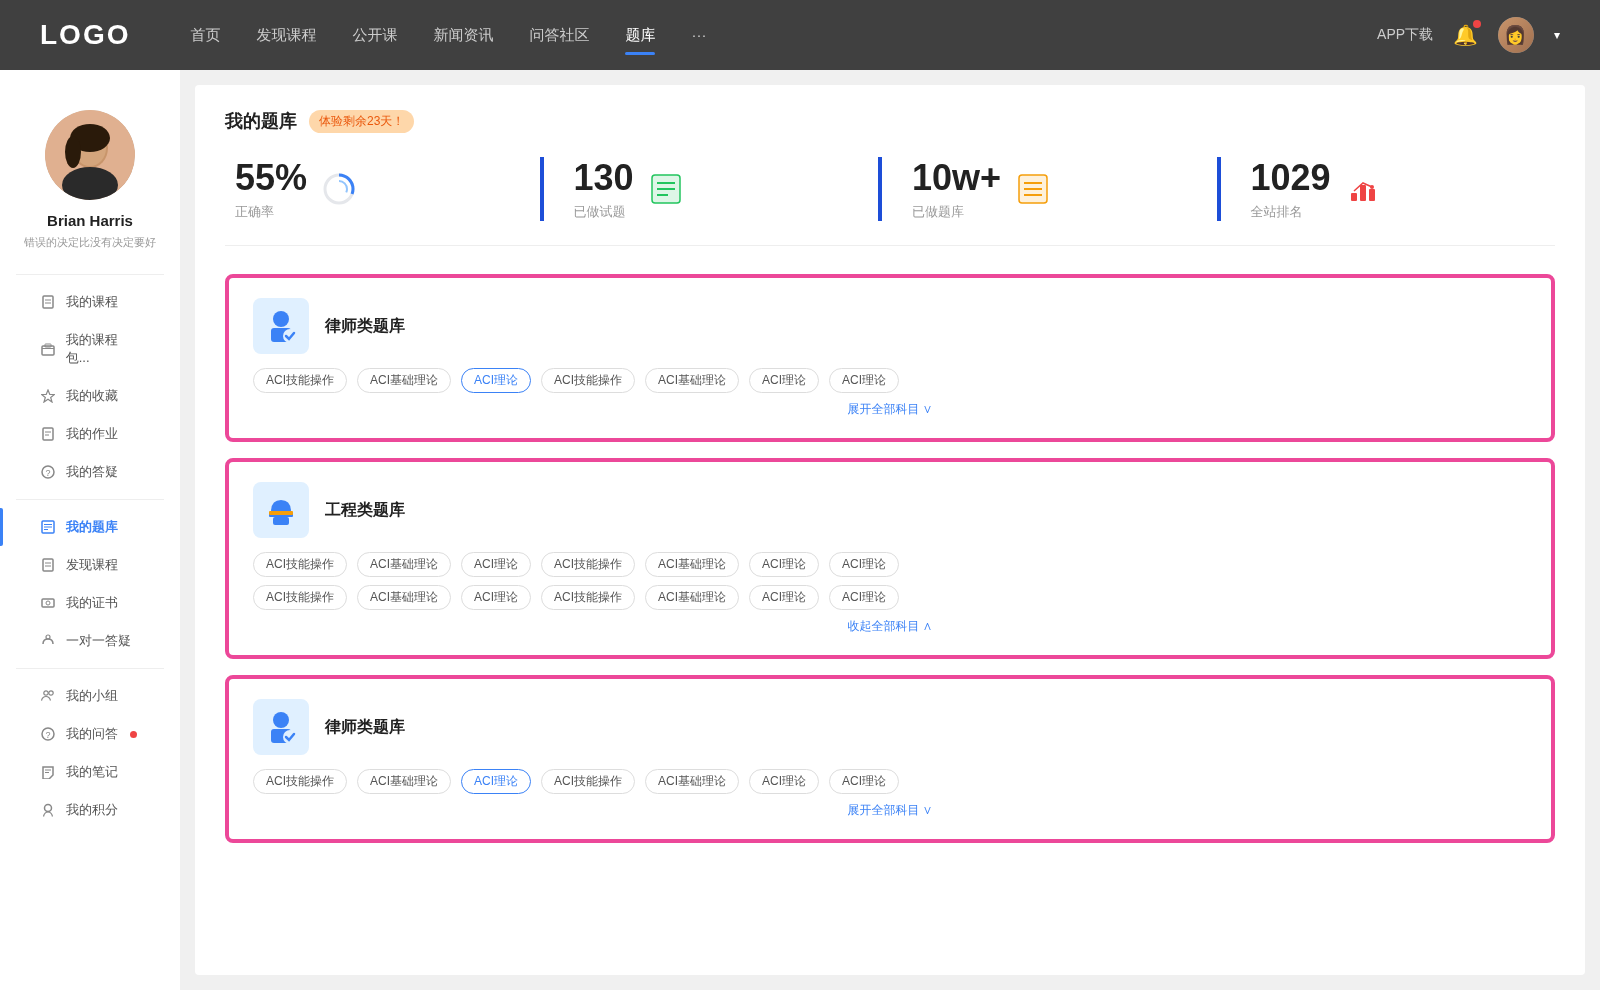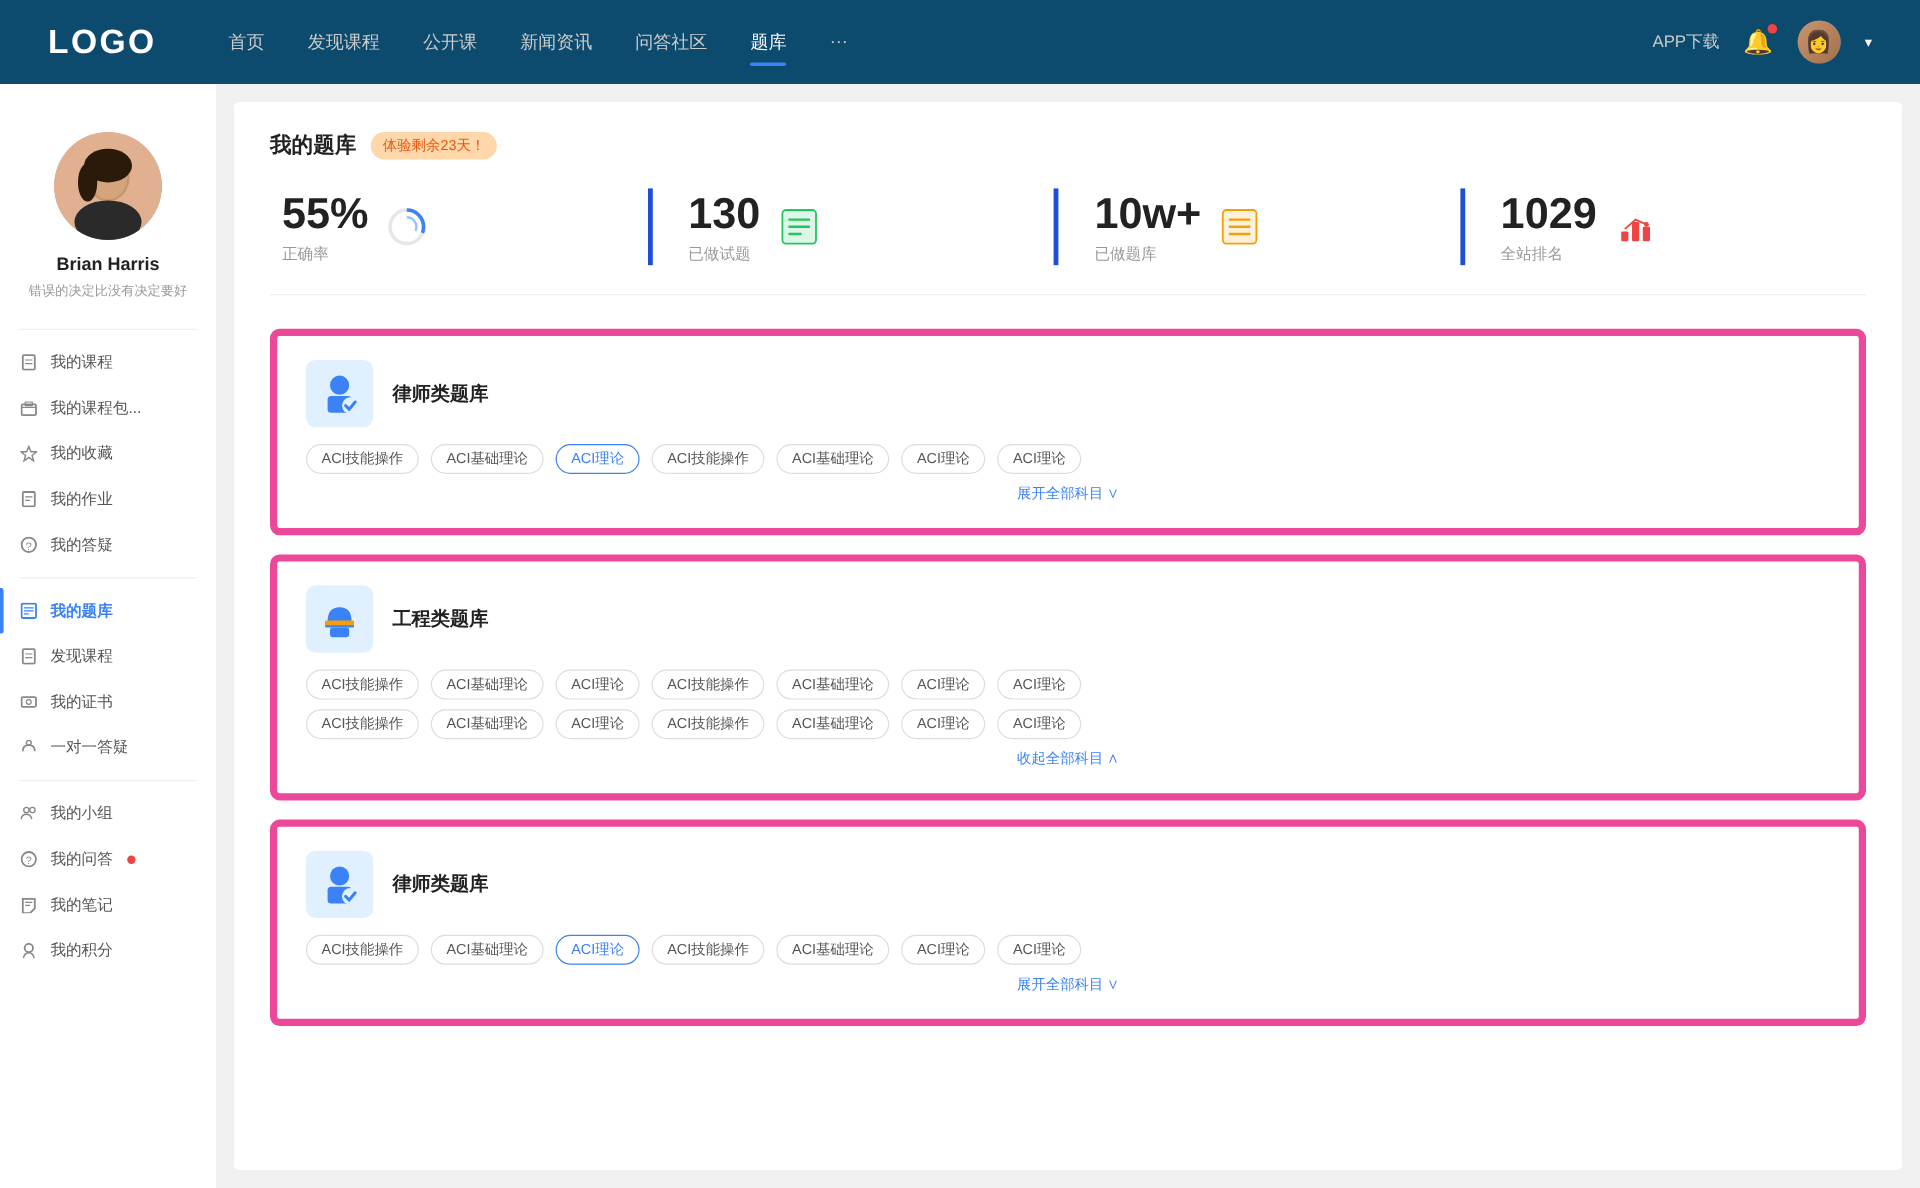--- a/index.html
+++ b/index.html
@@ -1,20 +1,20 @@
 <!DOCTYPE html>
 <html><head>
   <meta charset="utf-8">
   <style>
     * { margin: 0; padding: 0; box-sizing: border-box; }
     body { font-family: "PingFang SC", "Microsoft YaHei", sans-serif; background: #f5f5f5; width: 1600px; height: 990px; overflow: hidden; }
 
     
     .navbar {
-      background: #0c4a6e;
+      background: #404040;
       height: 70px;
       display: flex;
       align-items: center;
       padding: 0 40px;
       gap: 40px;
     }
     .navbar-logo {
       color: white;
       font-size: 28px;
       font-weight: bold;
@@ -123,21 +123,21 @@
     }
     .sidebar-divider {
       height: 1px;
       background: #eee;
       margin: 8px 16px;
     }
     .sidebar-item {
       display: flex;
       align-items: center;
       gap: 10px;
-      padding: 10px 16px;
+      padding: 10px 40px;
       cursor: pointer;
       font-size: 13px;
       color: #555;
       position: relative;
     }
     .sidebar-item.active {
       color: #3b82f6;
       font-weight: 600;
     }
     .sidebar-item.active::before {
@@ -258,21 +258,21 @@
       position: absolute;
       bottom: -1px;
       left: 0;
       right: 0;
       height: 2px;
       background: #3b82f6;
     }
 
     
     .bank-item {
-      border: 6px solid #ec4899;
+      border: 4px solid #ec4899;
       border-radius: 8px;
       padding: 20px 24px;
       margin-bottom: 16px;
     }
     .bank-item-header {
       display: flex;
       align-items: center;
       gap: 16px;
       margin-bottom: 14px;
     }

